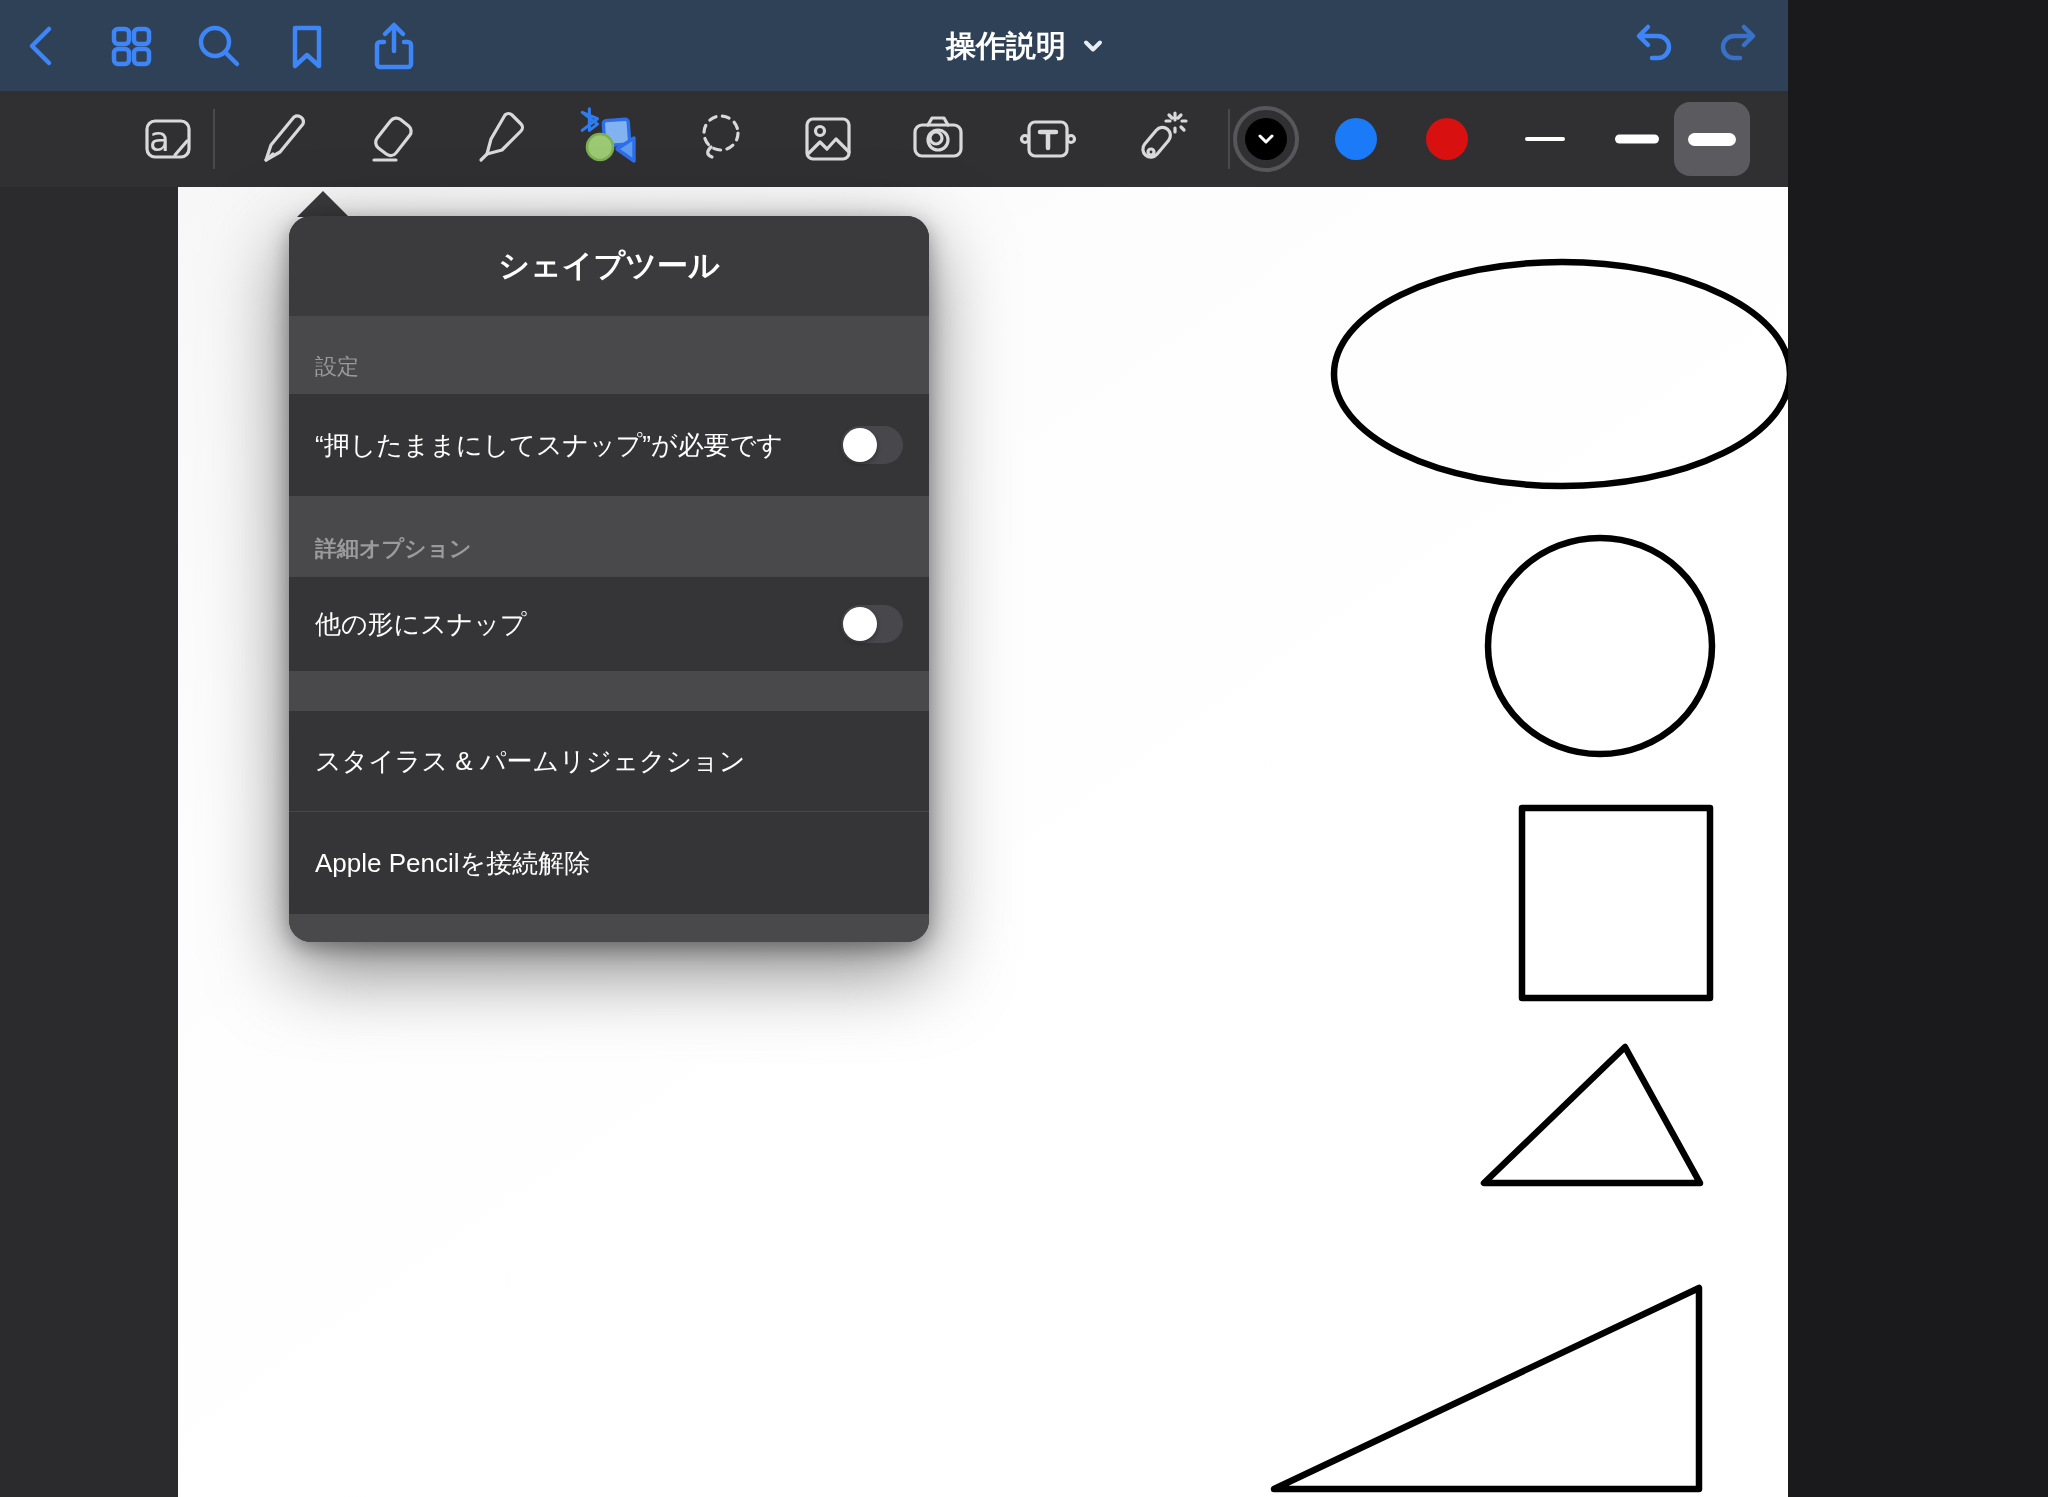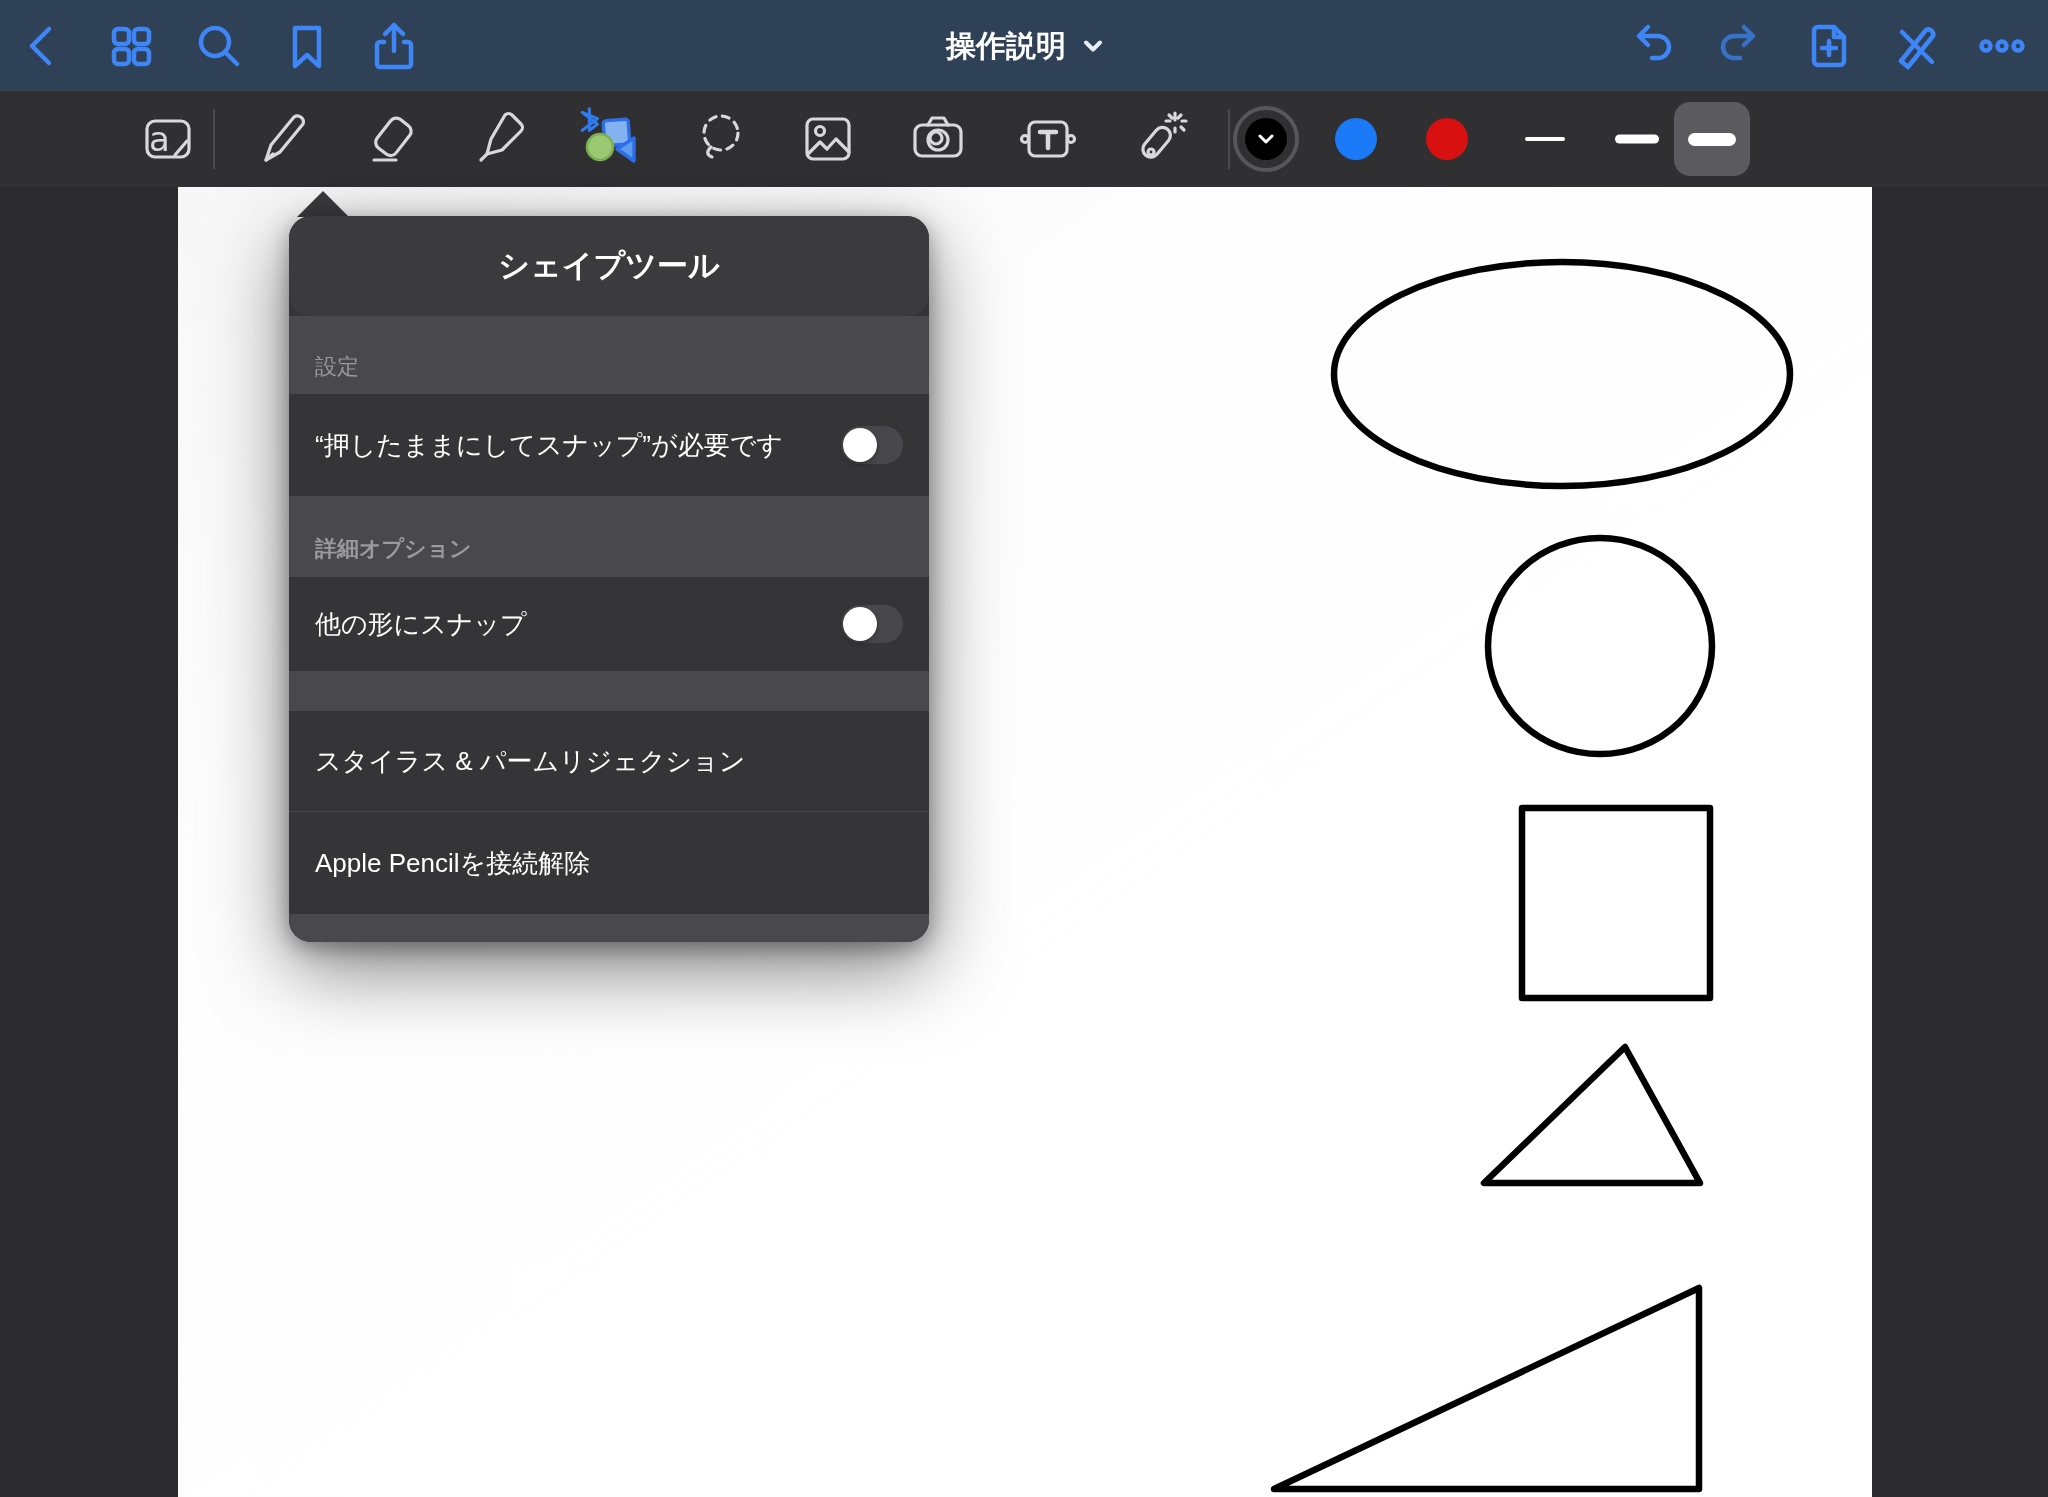--- a/index.html
+++ b/index.html
@@ -1,16 +1,16 @@
 <!DOCTYPE html>
 <html><head>
 <meta charset="utf-8">
 <style>
   html,body{margin:0;padding:0;background:#1a1a1c;}
-  #app{position:relative;width:2048px;height:1497px;overflow:hidden;
+  #app{position:relative;width:1788px;height:1497px;overflow:hidden;
        font-family:"Liberation Sans","DejaVu Sans",sans-serif;
        -webkit-font-smoothing:antialiased;}
   
   .nav{position:absolute;left:0;top:0;width:2048px;height:91px;background:#2e4156;}
   .nav .icon{position:absolute;top:50%;transform:translate(-50%,-50%);width:52px;height:52px;}
   .nav svg{display:block;width:100%;height:100%;stroke:#3e86f7;fill:none;
            stroke-width:4.5;stroke-linecap:round;stroke-linejoin:round;}
   .nav .dim svg{opacity:.7;}
   .nav-title{position:absolute;left:1025px;top:50%;transform:translate(-50%,-50%);
              display:flex;align-items:center;gap:16px;color:#fff;font-size:30px;font-weight:700;}
@@ -37,21 +37,21 @@
         background:linear-gradient(145deg,#f7f7f8 0%,#fdfdfd 28%,#ffffff 60%);}
   #shapes-svg{position:absolute;left:0;top:0;width:2048px;height:1310px;}
   
   .popover{position:absolute;left:289px;top:216px;width:640px;border-radius:22px;
            background:#353538;box-shadow:0 26px 80px rgba(0,0,0,.5),0 6px 22px rgba(0,0,0,.35);
            color:#fff;overflow:hidden;}
   .pop-arrow{position:absolute;left:297px;top:165px;width:0;height:0;
              border-left:26px solid transparent;border-right:26px solid transparent;
              border-bottom:26px solid #3b3b3d;}
   .pop-title{height:100px;background:#3b3b3d;display:flex;align-items:center;justify-content:center;
-             font-size:31px;font-weight:700;border-radius:22px;}
+             font-size:31px;font-weight:700;}
   .pop-strip{background:#49494b;color:#9b9b9e;font-size:22px;display:flex;align-items:flex-end;
              padding:0 26px 12px 26px;box-sizing:border-box;}
   .strip1{height:78px;}.strip2{height:80px;font-weight:bold;}.spacer{height:40px;}
   .pop-row{background:#353538;display:flex;align-items:center;justify-content:space-between;
            padding:0 26px;box-sizing:border-box;font-size:26px;}
   .row1{height:102px;}.row2{height:88px;}.row3{height:94px;}
   .menu-row{height:100px;}.menu-row2{height:102px;}
   .pop-div{height:1px;background:#48484b;}
   .pop-footer{height:28px;background:#49494b;}
   

